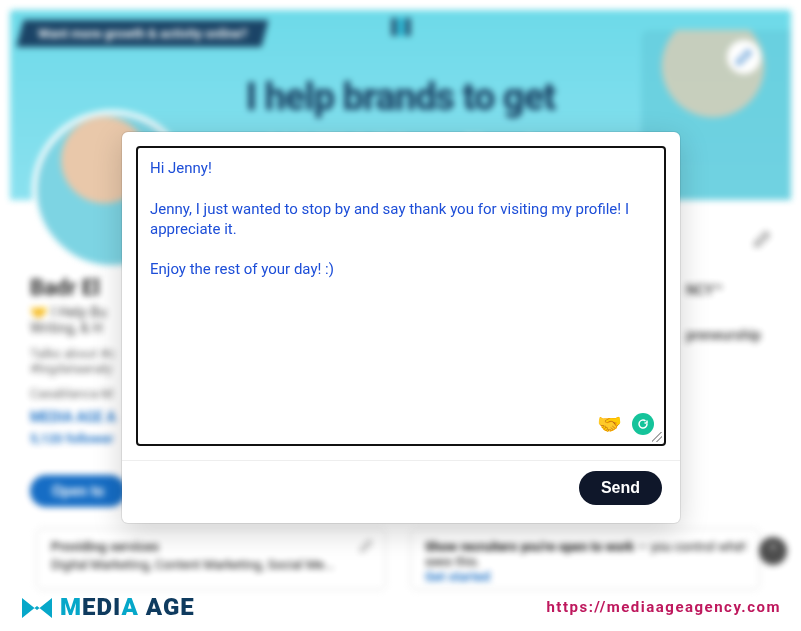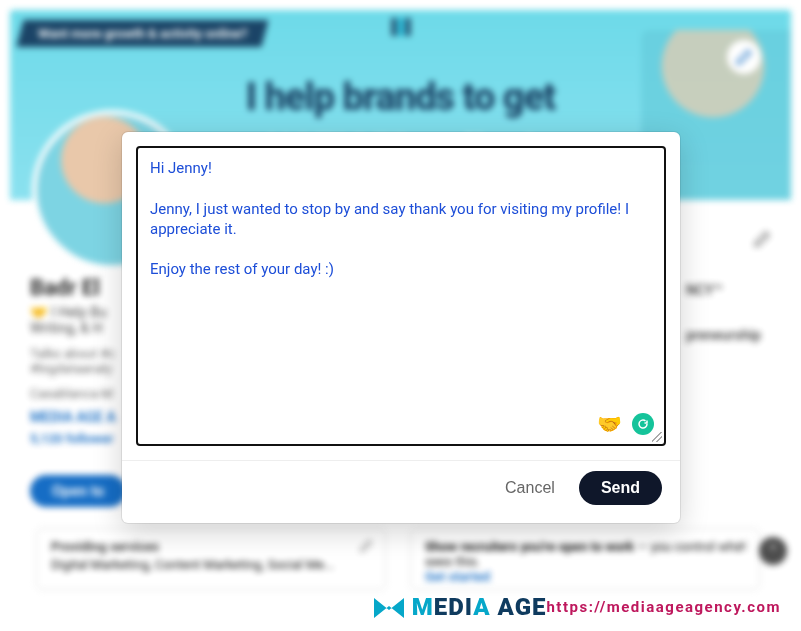--- a/index.html
+++ b/index.html
@@ -269,21 +269,21 @@
       cursor: pointer;
     }
 
     
     .footer {
       position: absolute;
       left: 0; right: 0;
       bottom: 0;
       height: 48px;
       display: flex;
-      justify-content: flex-end;
+      justify-content: space-between;
       align-items: center;
       padding: 0 20px;
       z-index: 20;
     }
     .footer-logo {
       display: flex;
       align-items: center;
       gap: 6px;
       font-weight: 900;
       letter-spacing: 1px;
@@ -388,21 +388,20 @@
       <span style="font-size:20px">🤝</span>
       <span class="grammarly">
         <svg viewBox="0 0 24 24" fill="none" stroke="#fff" stroke-width="3">
             <path d="M20 12a8 8 0 1 1-3-6.2M20 5v5h-5"></path>
           </svg>
       </span>
     </div>
     <div class="resize-grip"></div>
   </div>
   <div class="modal-actions">
-    <button class="btn-cancel">Cancel</button>
     <button class="btn-send">Send</button>
   </div>
 </div>
 
 <div class="footer">
   <div class="footer-logo">
     <svg width="34" height="30" viewBox="0 0 34 30">
       <path d="M2 6 L17 18 L32 6 L32 26 L17 14 L2 26 Z" fill="#06a7c9"></path>
     </svg>
     <span><span class="m">M</span><span class="rest">EDI</span><span class="m" style="position:relative">A</span><span class="rest"> AGE</span></span>

